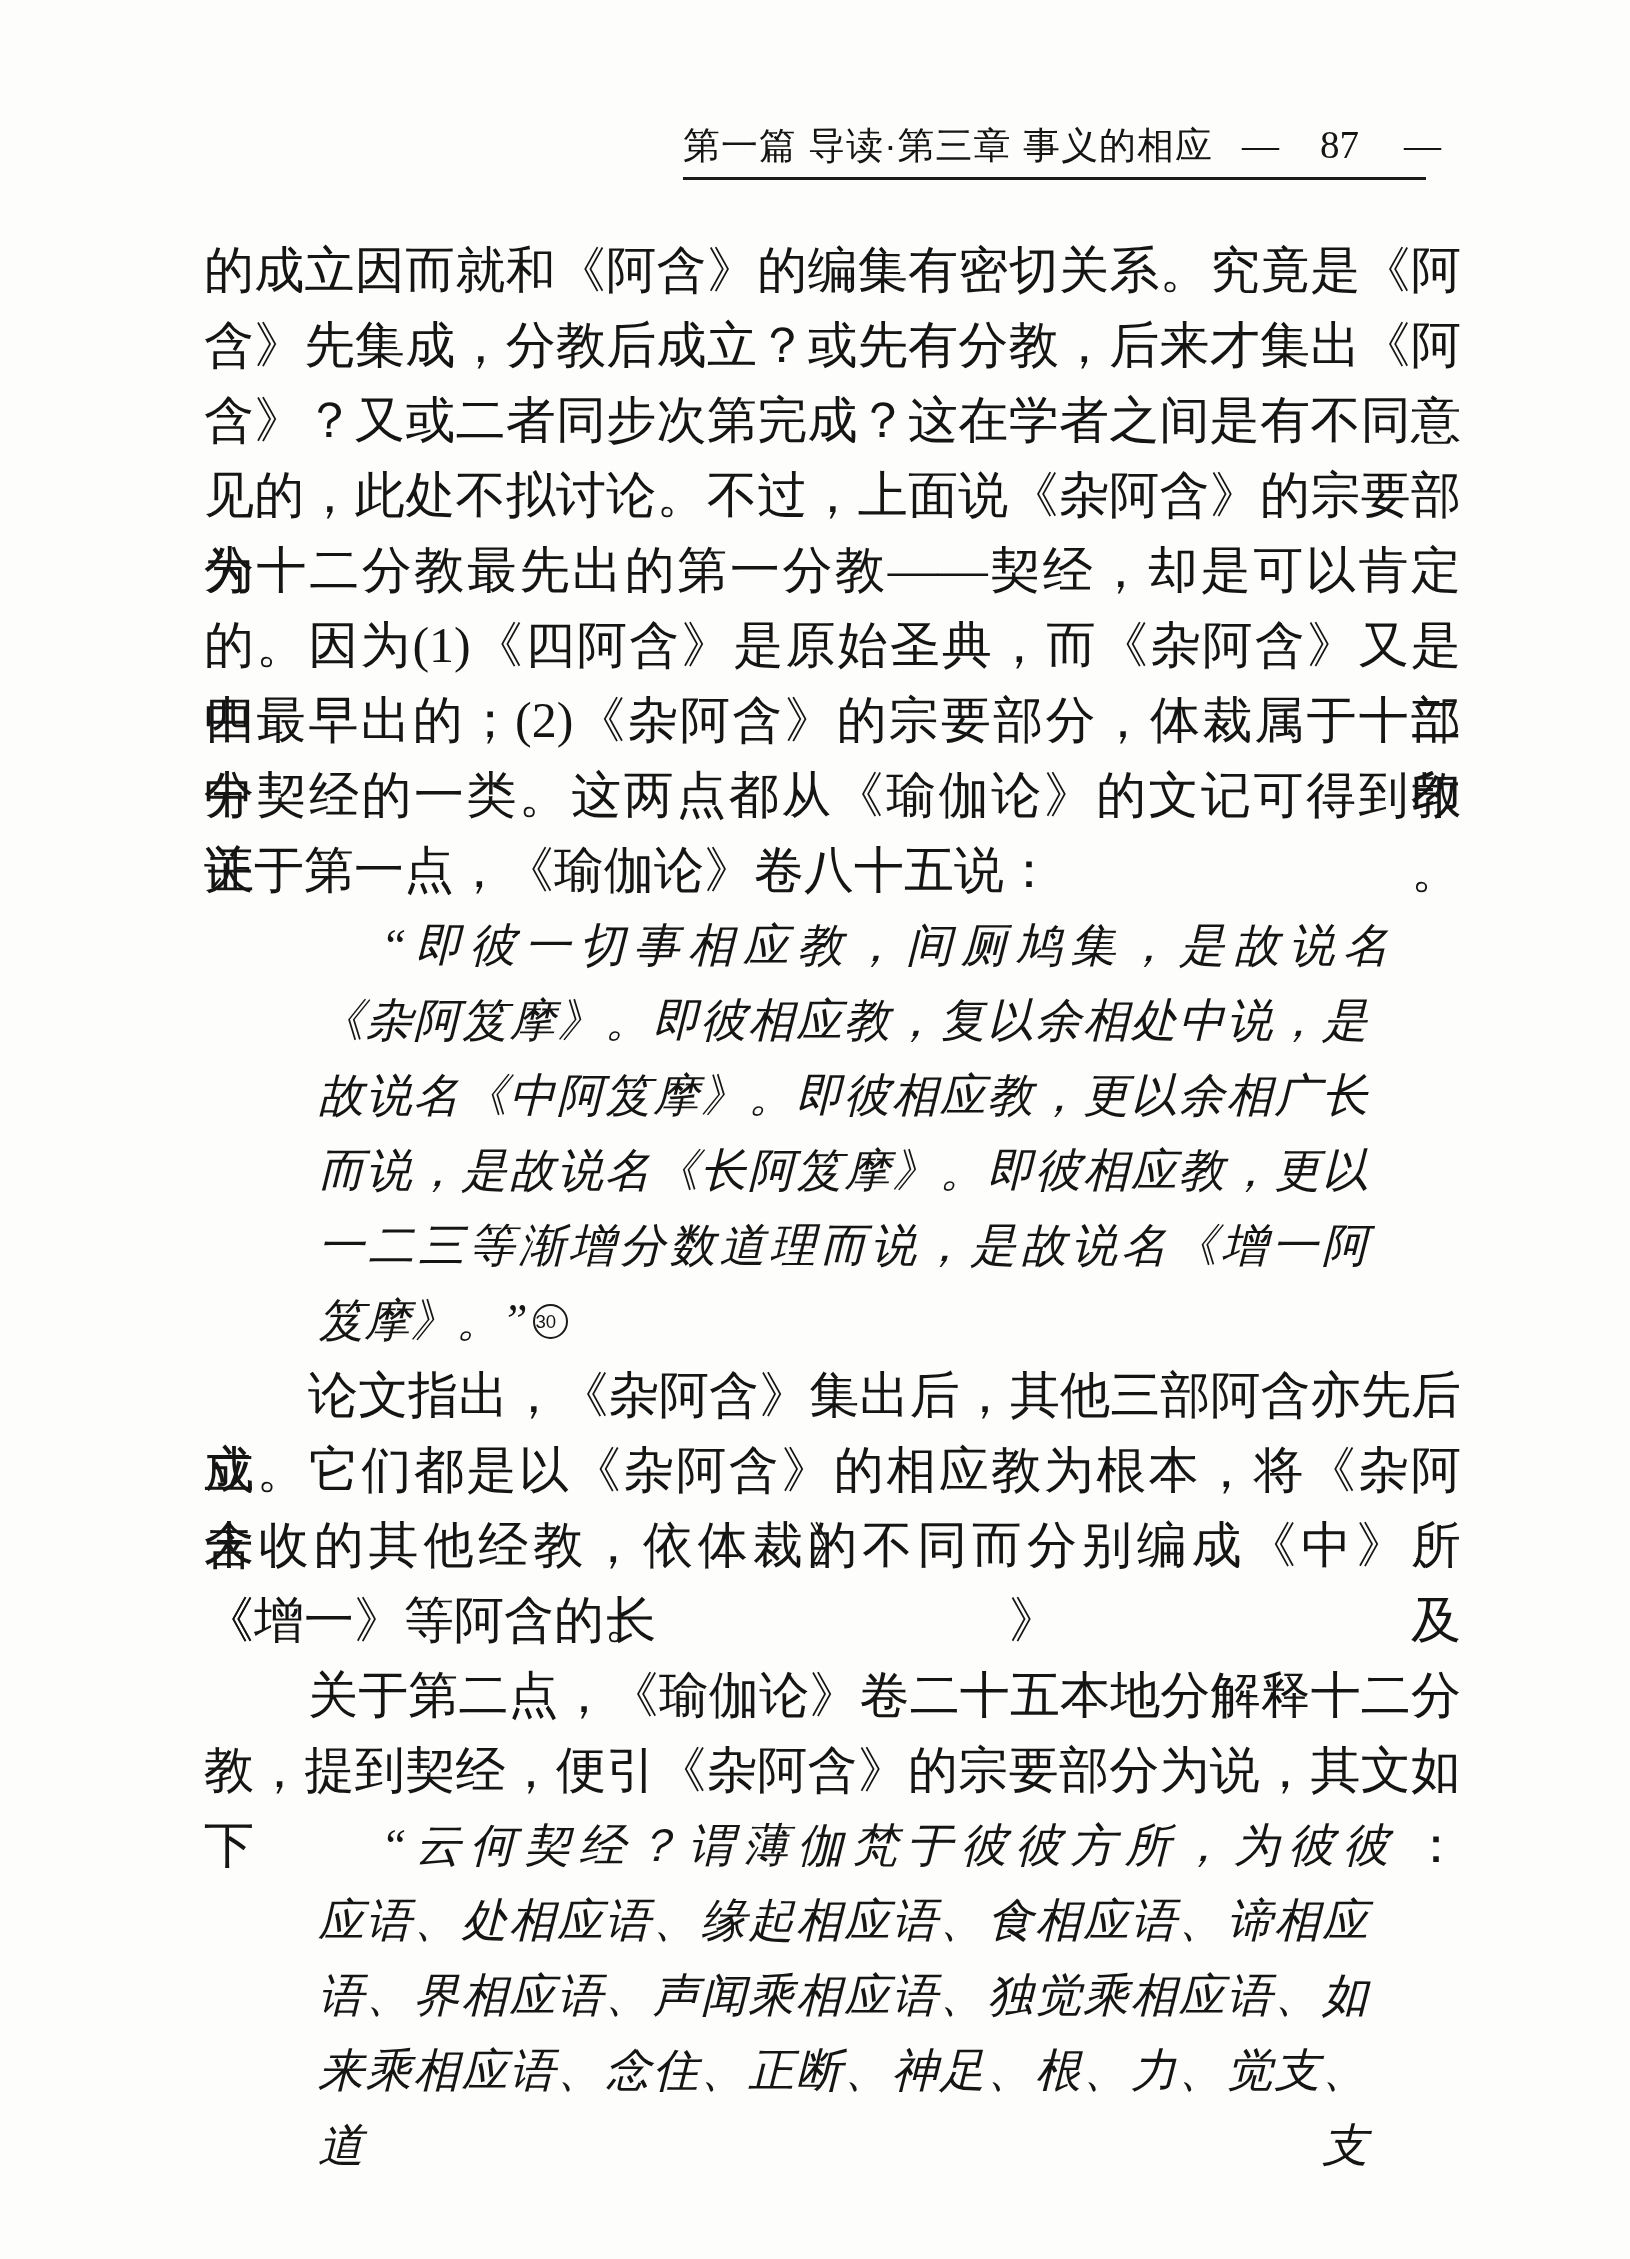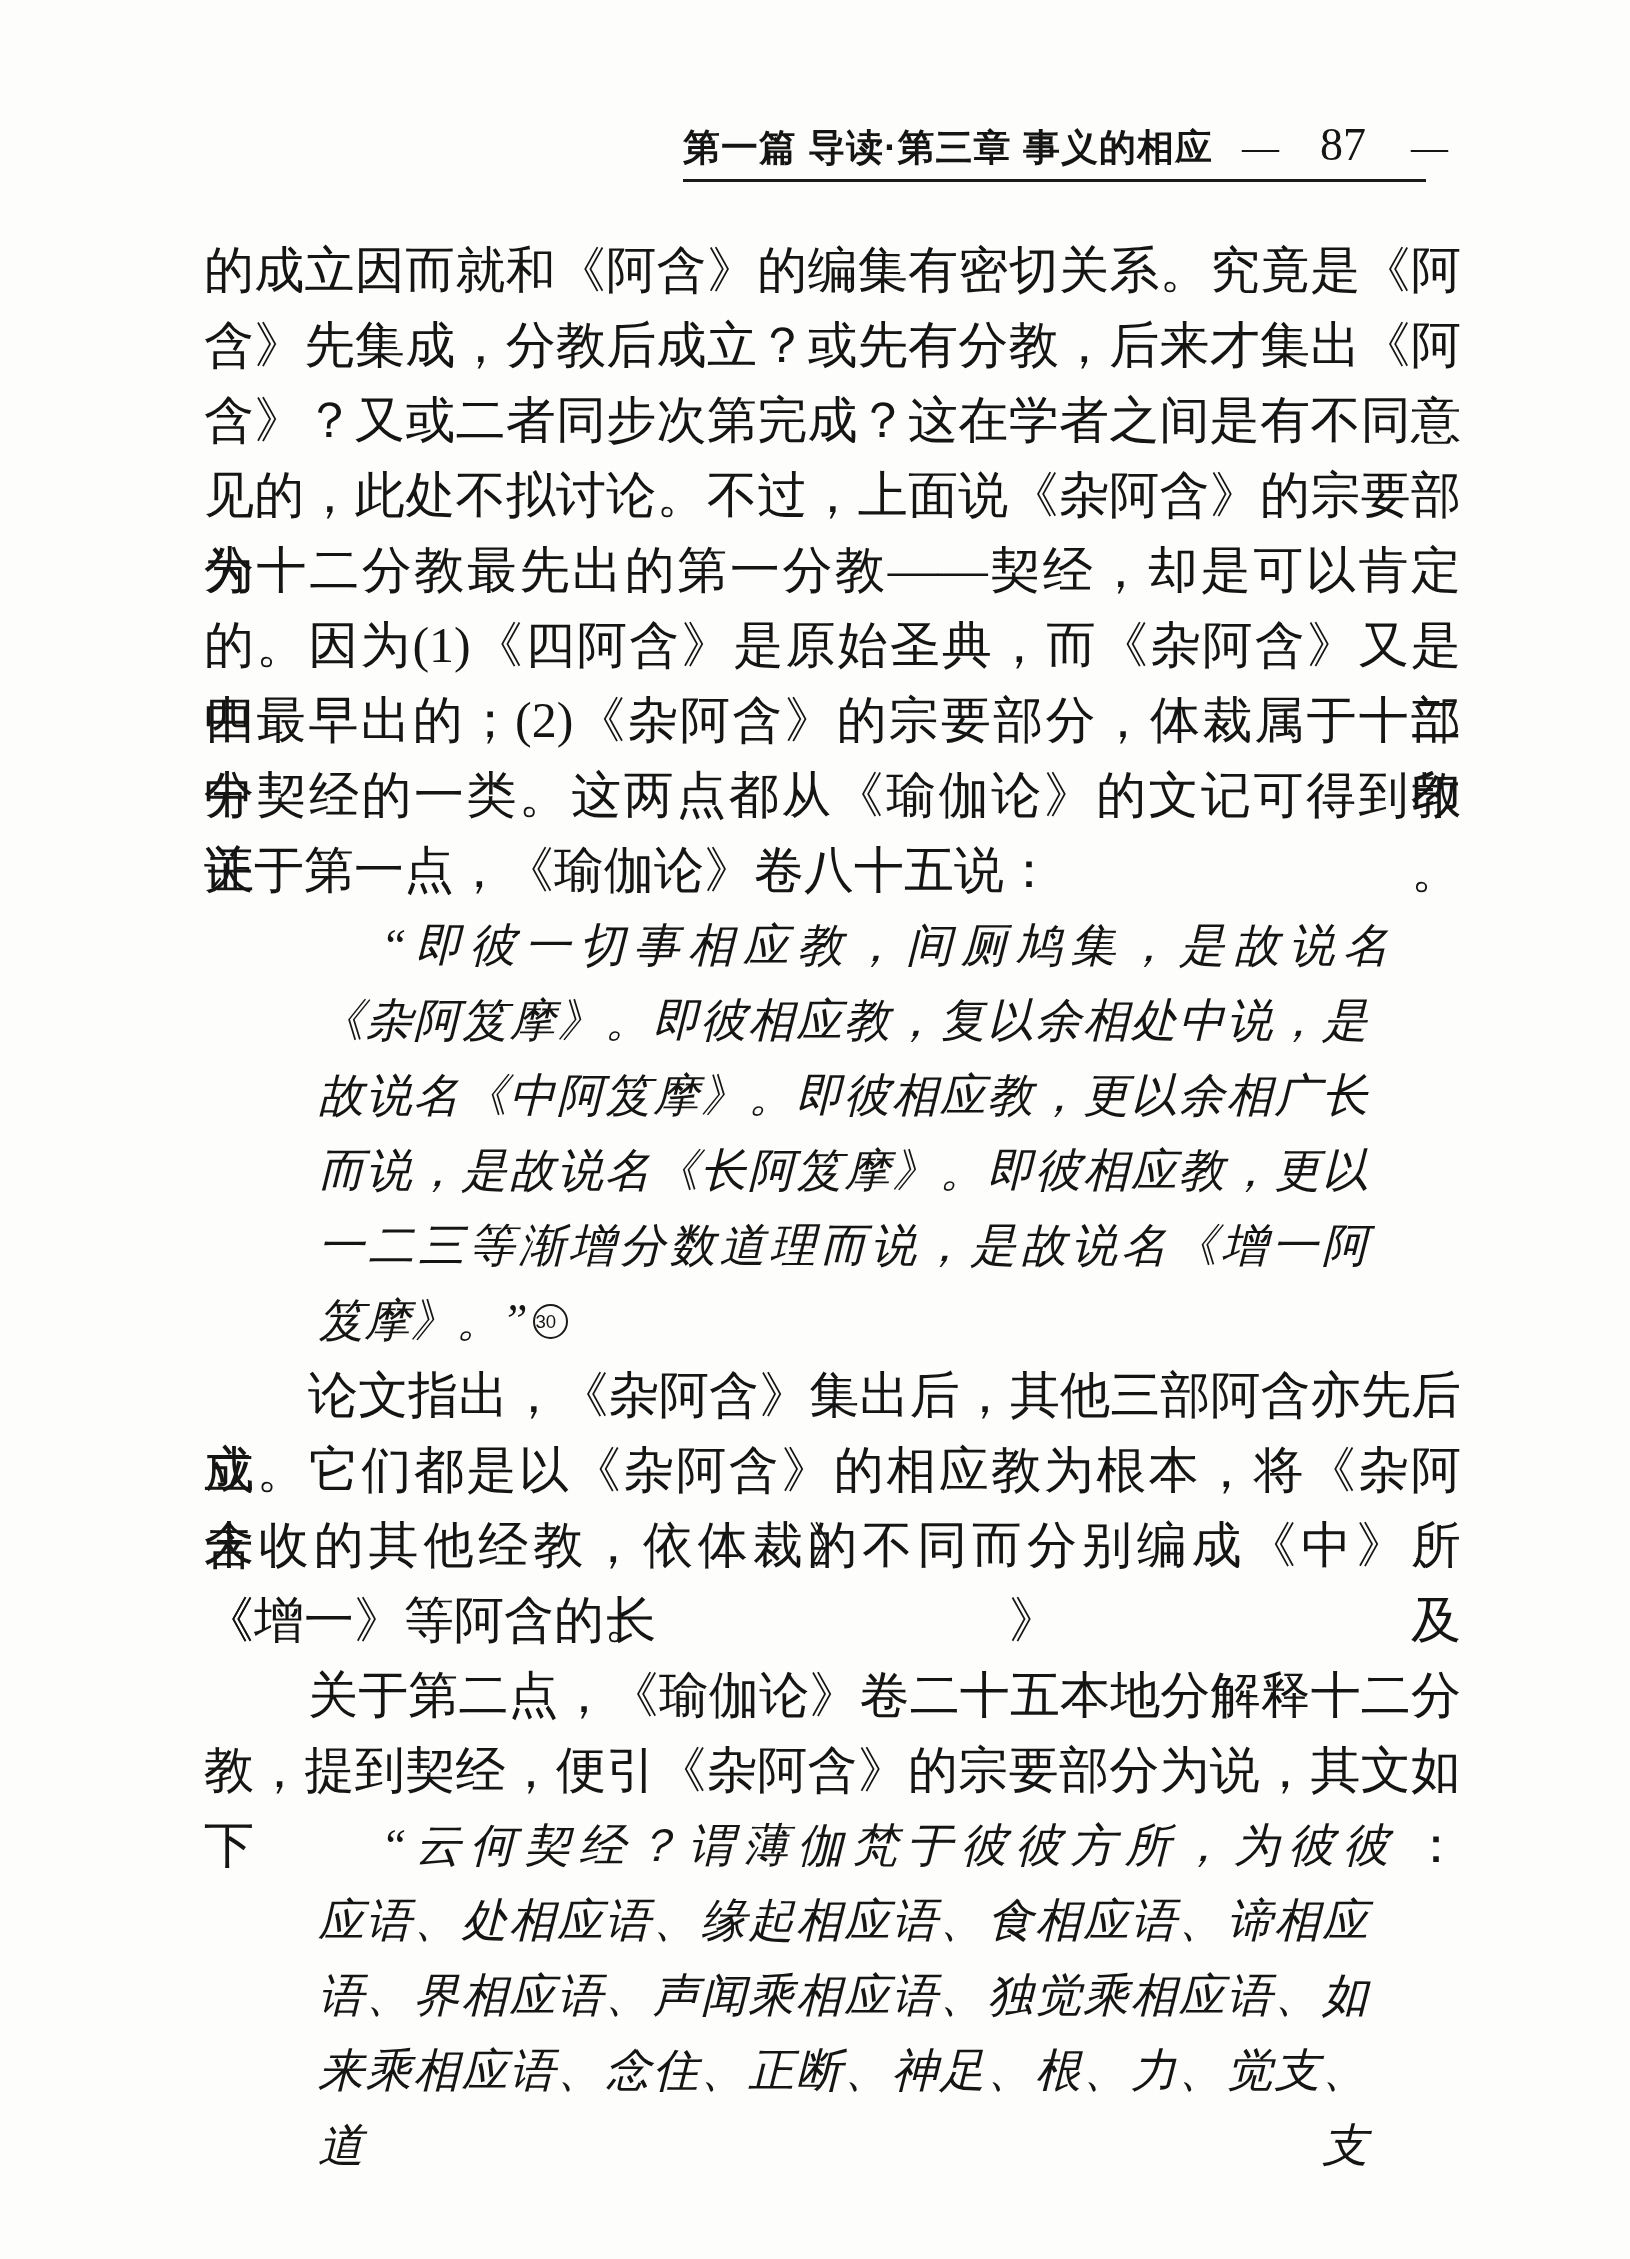--- a/index.html
+++ b/index.html
@@ -22,25 +22,25 @@
     display: flex;
     align-items: baseline;
     white-space: nowrap;
     border-bottom: 3.9px solid #1b1b1b;
     padding-bottom: 11.8px;
     font-size: 37px;
     line-height: 39px;
   }
   .running-head .section {
     font-family: "Liberation Sans", sans-serif;
-    font-weight: 700;
+    font-weight: 400;
     letter-spacing: 1px;
   }
   .running-head .dash-l { margin-left: 29px; }
-  .running-head .pageno { margin-left: 41px; font-size: 46px; }
+  .running-head .pageno { margin-left: 41px; font-size: 39px; }
   .running-head .dash-r { margin-left: 45px; }
 
   
   .content {
     position: absolute;
     left: 204px;
     top: 233px;
     width: 1257px;
   }
   .line {

